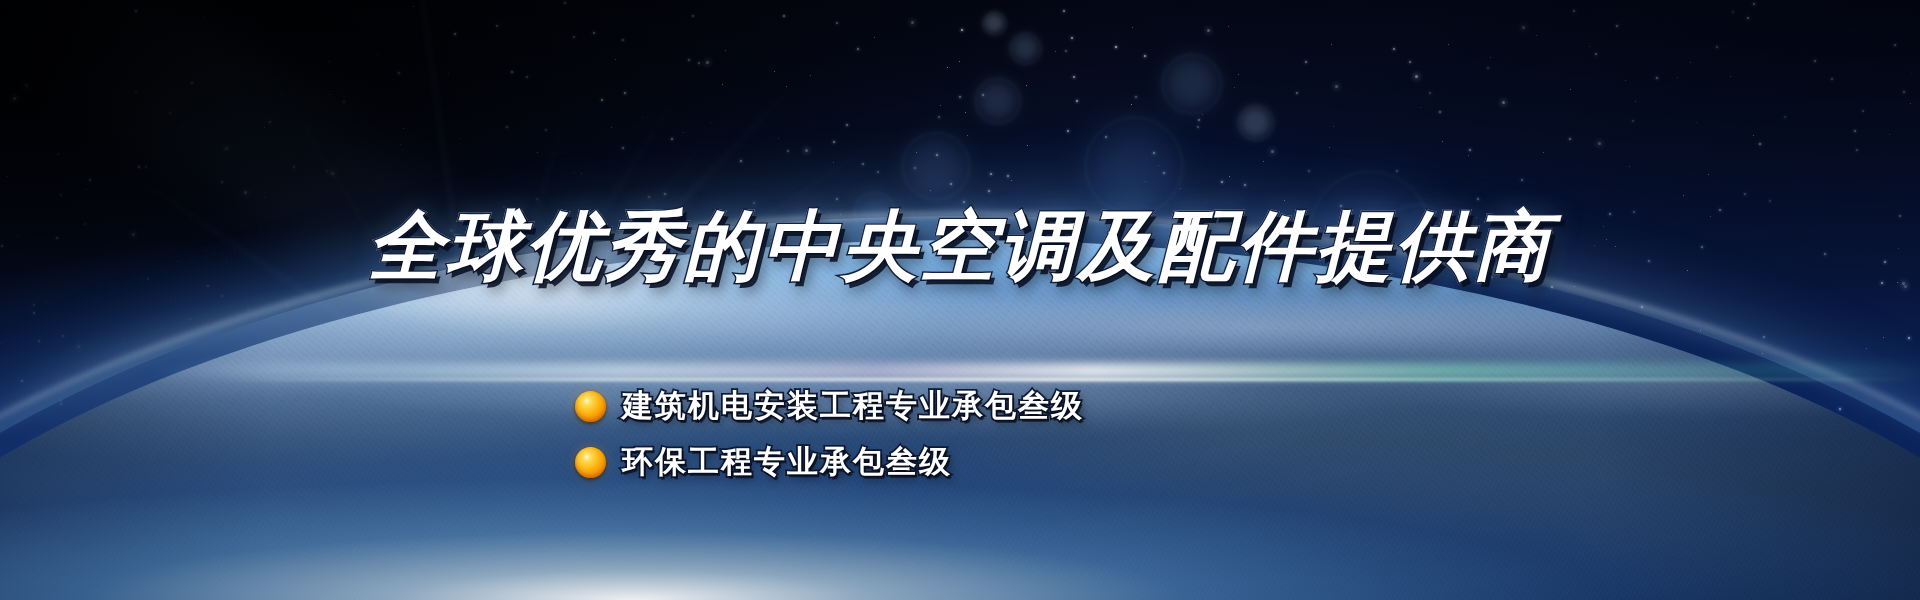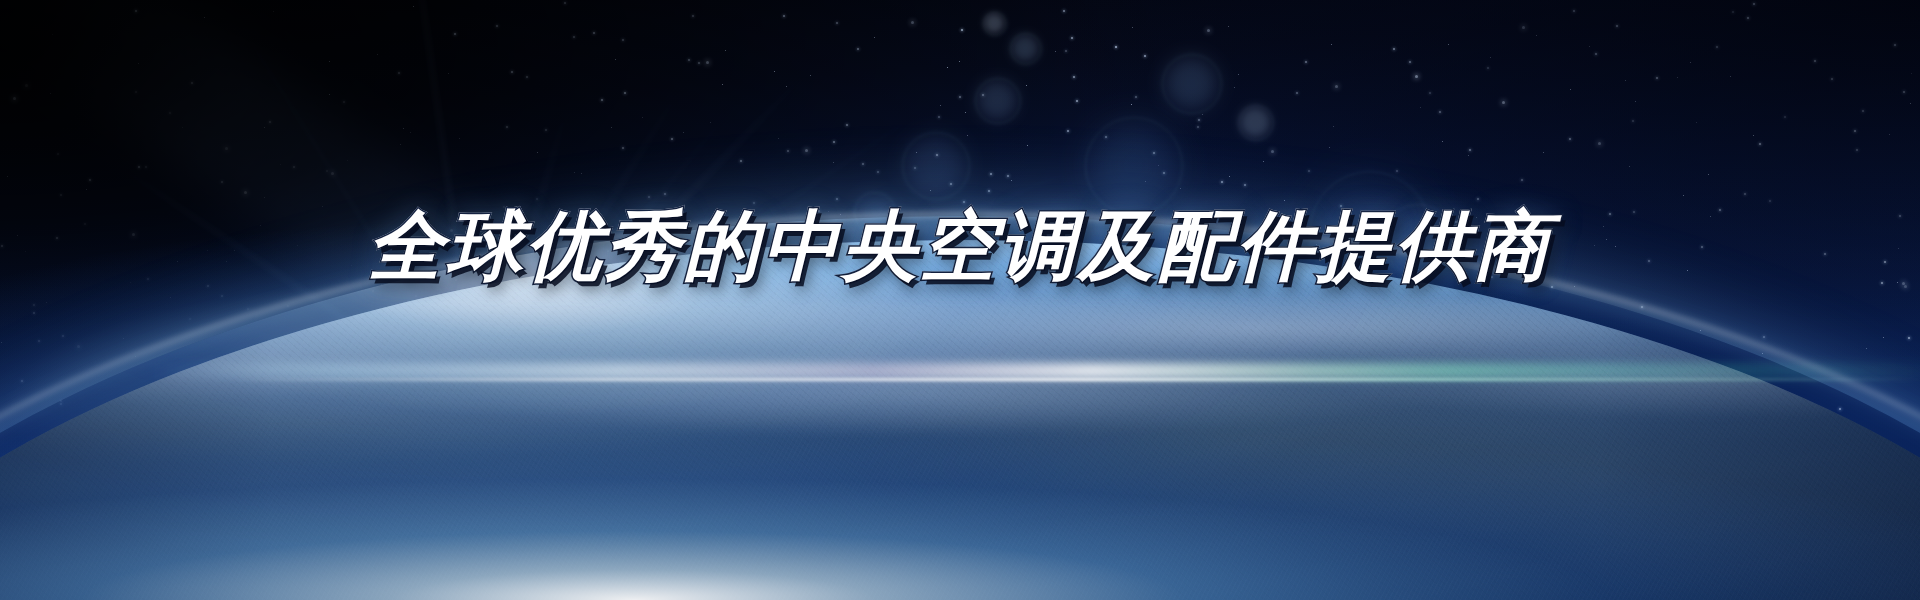--- a/index.html
+++ b/index.html
@@ -5,21 +5,21 @@
   html, body {
     margin: 0;
     padding: 0;
     background: #000;
   }
   #banner {
     position: relative;
     width: 1920px;
     height: 600px;
     overflow: hidden;
-    font-family: Liberation Sans, sans-serif;
+    font-family: Liberation Mono, monospace;
     background: #03060f;
     user-select: none;
   }
 
   
   .layer { position: absolute; inset: 0; pointer-events: none; }
 
   .sky-base {
     background:
       radial-gradient(120% 90% at 26% 92%, rgba(30,90,200,0.55) 0%, rgba(12,36,100,0.35) 34%, rgba(4,10,32,0) 62%),
@@ -817,14 +817,27 @@
   <div class="layer limb-glow"></div>
   <div class="streak"></div>
   <div class="streak-thin"></div>
 
   <div class="content">
 
     <div class="headline">
       <span class="headline-inner">全球优秀的中央空调及配件提供商</span>
     </div>
 
+    <div class="bullets">
+
+      <div class="bullet-row">
+        <span class="dot"></span>
+        <span class="bullet-text">建筑机电安装工程专业承包叁级</span>
+      </div>
+
+      <div class="bullet-row">
+        <span class="dot"></span>
+        <span class="bullet-text">环保工程专业承包叁级</span>
+      </div>
+
+    </div>
   </div>
 </div>
 
 </body></html>

